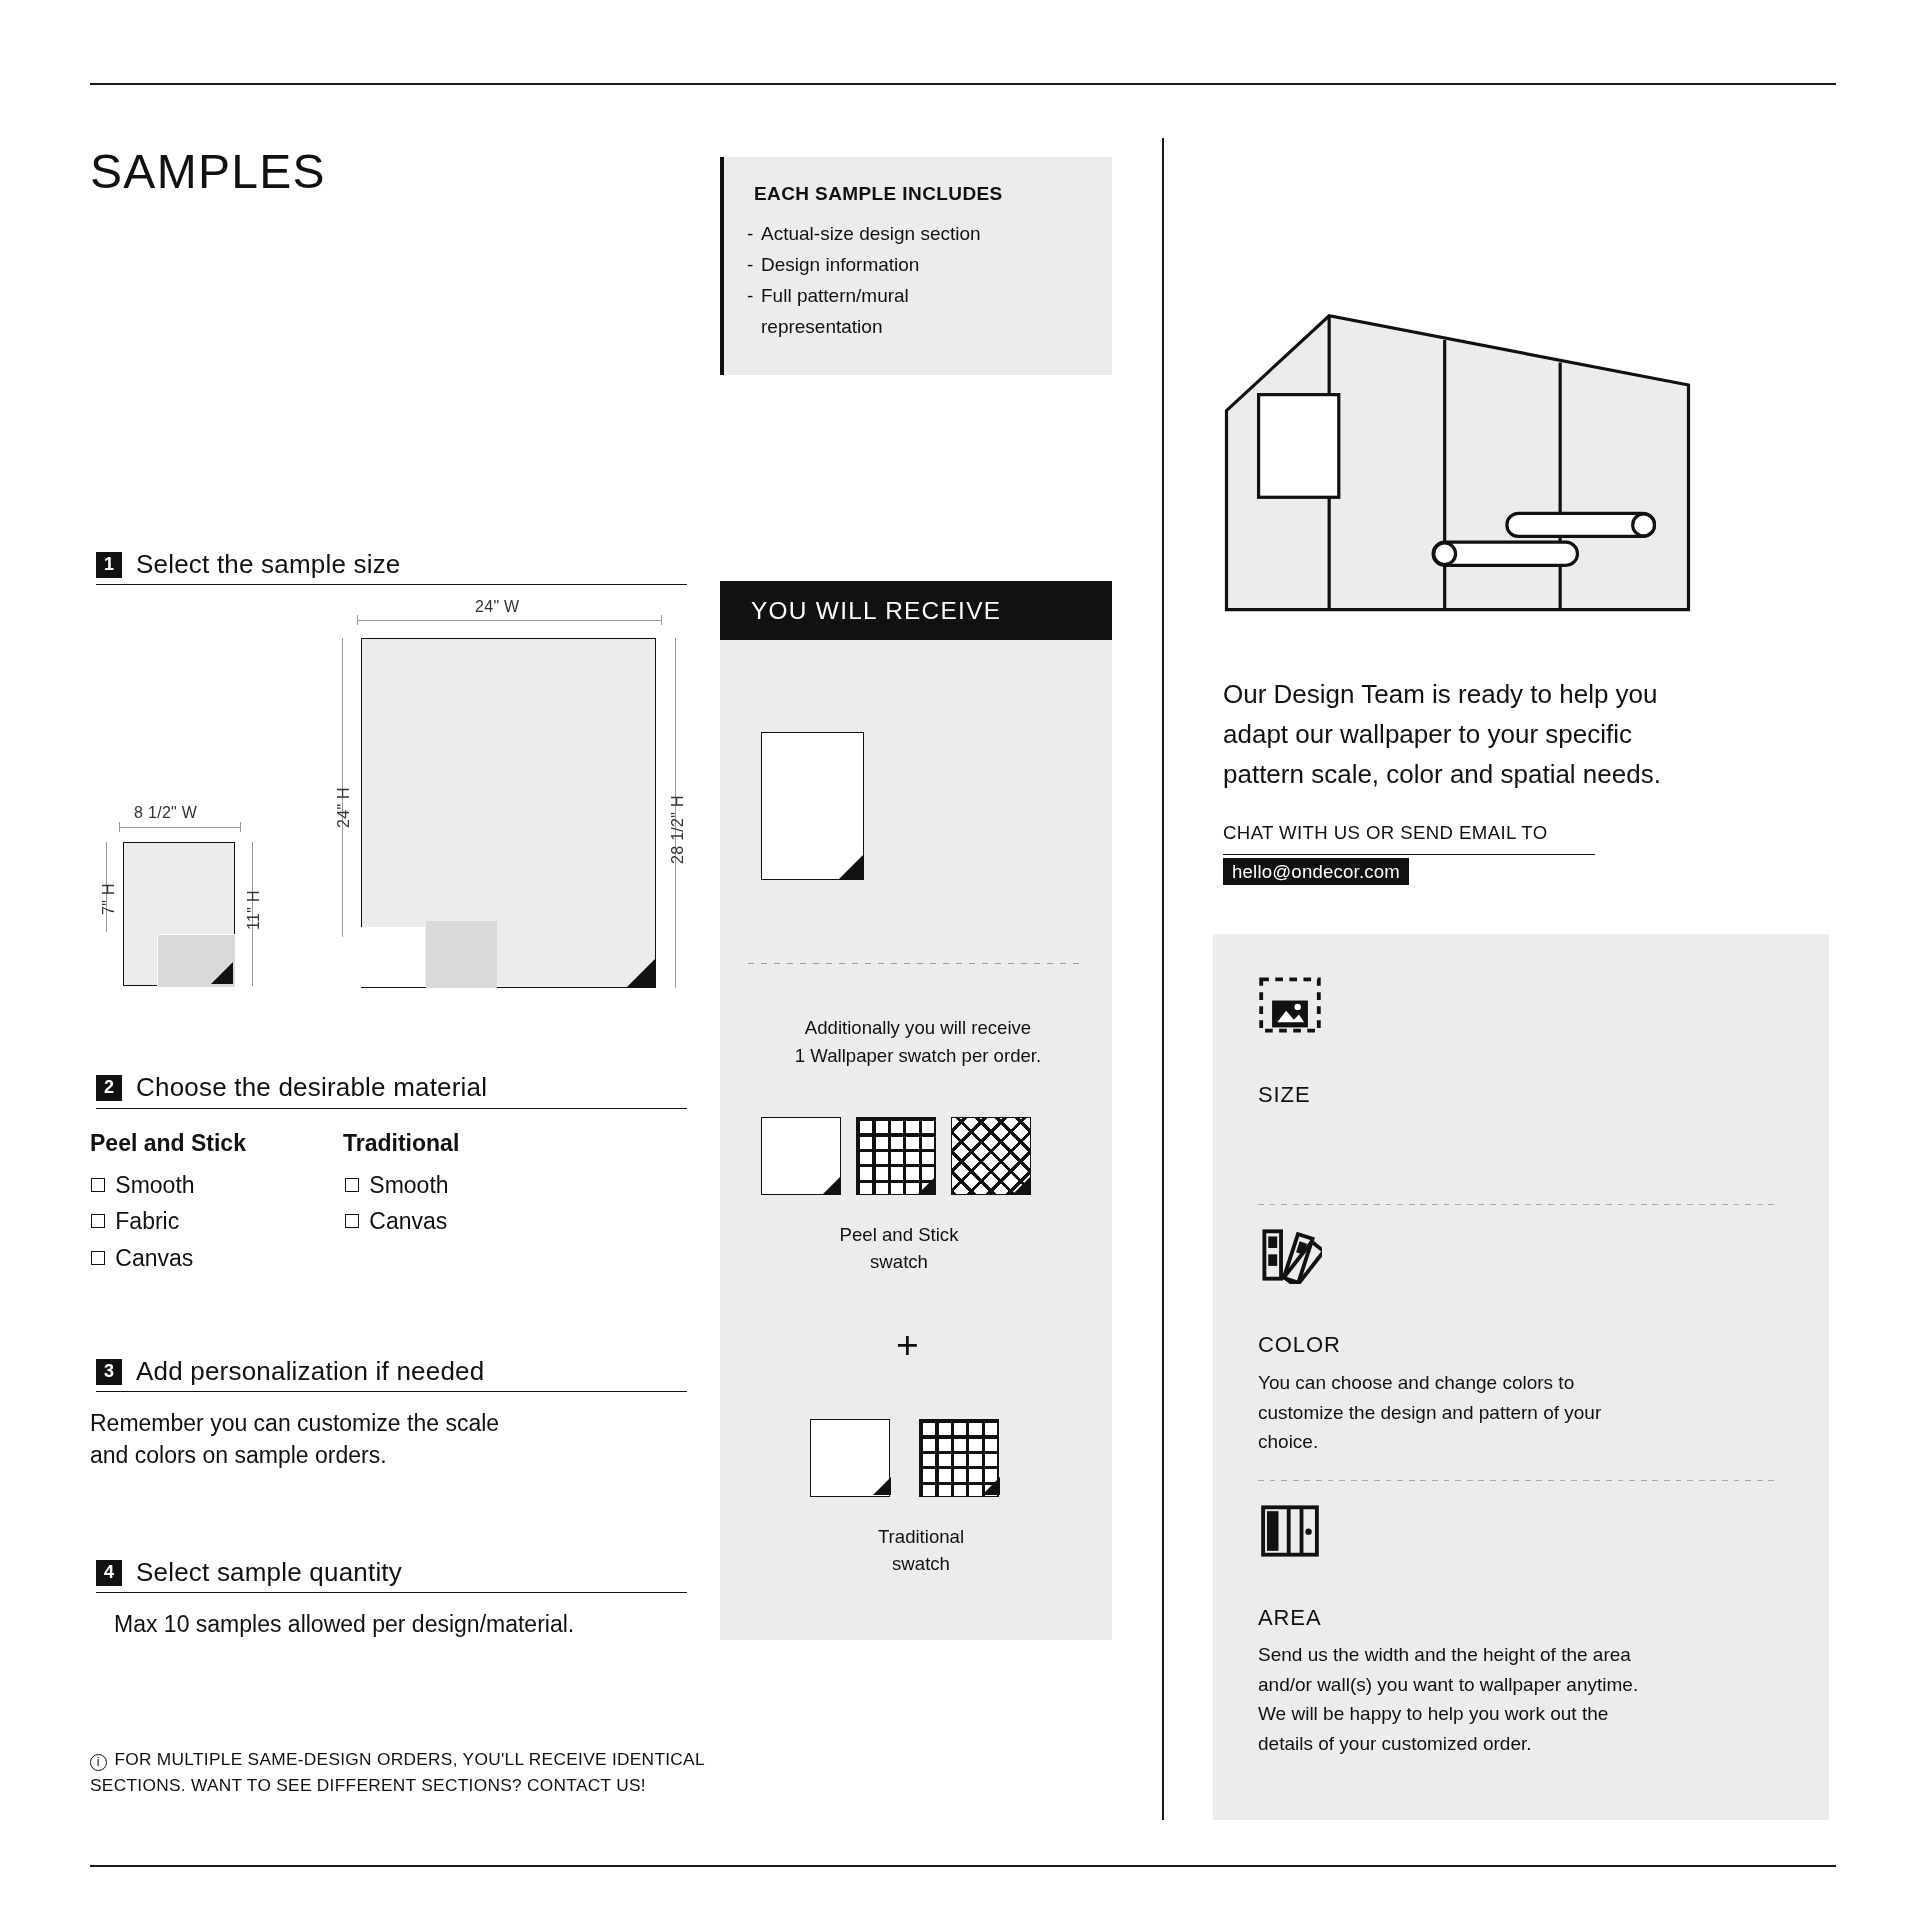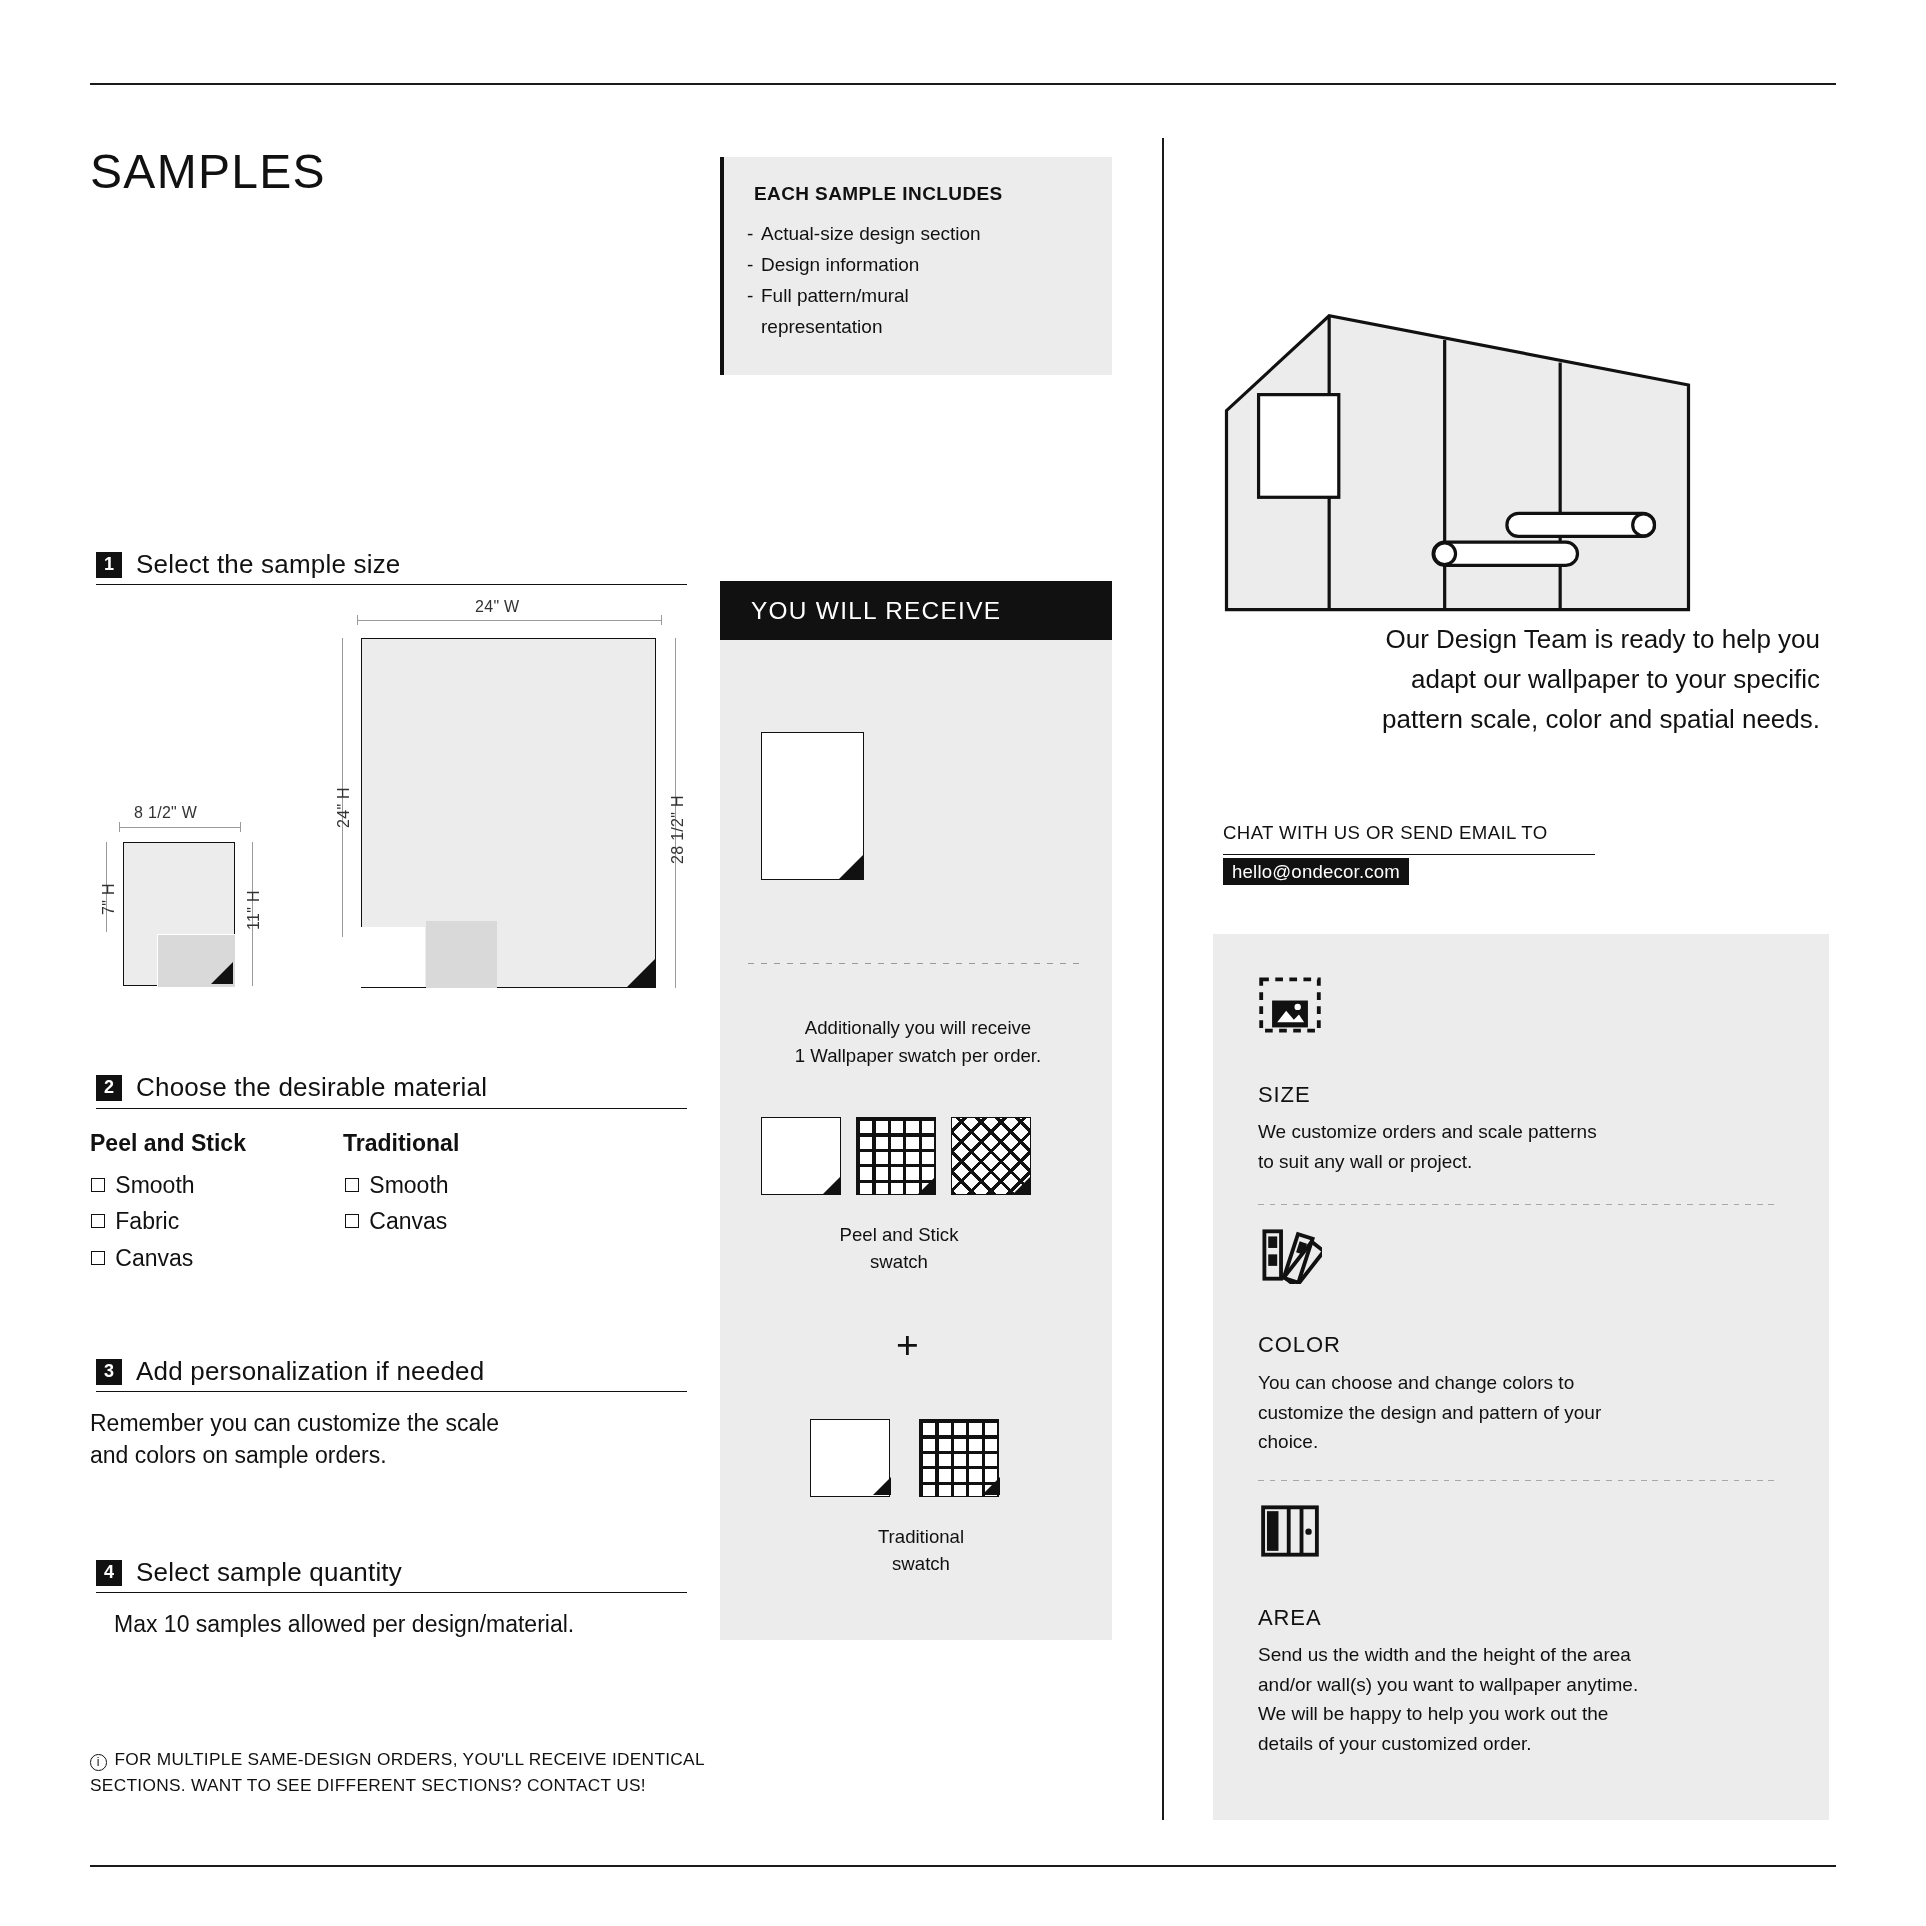--- a/index.html
+++ b/index.html
@@ -174,22 +174,22 @@
     position:absolute; left:896px; top:1323px; font-size:39px; color:#111; font-weight:300;
   }
 
   
   .co-title {
     position:absolute; left:1226px; top:144px;
     font-size:48px; letter-spacing:1.3px; color:#111;
   }
   .room { position:absolute; left:1220px; top:308px; width:475px; height:308px; }
   .co-lead {
-    position:absolute; left:1223px; top:619px; width:597px;
-    font-size:26px; line-height:40px; color:#111; white-space:pre-line;text-align:right;
+    position:absolute; left:1223px; top:674px; width:597px;
+    font-size:26px; line-height:40px; color:#111; white-space:pre-line;
   }
   .co-chat {
     position:absolute; left:1223px; top:822px; font-size:18.6px; letter-spacing:0.4px; color:#111;
   }
   .co-chat-rule { position:absolute; left:1223px; top:854px; width:372px; height:1.3px; background:#111; }
   .co-email {
     position:absolute; left:1223px; top:858px; height:27px; background:#111; color:#fff;
     font-size:18.6px; padding:0 9px; display:flex; align-items:center; letter-spacing:0.2px;
   }
 
@@ -377,22 +377,20 @@
     <svg viewBox="0 0 100 90" width="64" height="58">
       <g stroke="#111" stroke-width="6" fill="none" stroke-dasharray="12 10">
         <rect x="5" y="5" width="90" height="80"></rect>
       </g>
       <rect x="22" y="38" width="56" height="42" fill="#111"></rect>
       <polygon points="30,72 44,54 56,68 64,60 72,72" fill="#ffffff"></polygon>
       <circle cx="62" cy="48" r="5" fill="#ffffff"></circle>
     </svg>
   </div>
   <div class="co-block-title" style="left:1258px; top:1082px;">SIZE</div>
-  <div class="co-block-body" style="left:1258px; top:1117px;">We customize orders and scale patterns
-to suit any wall or project.</div>
   <div class="co-dots" style="top:1204px;"></div>
 
   <div style="position:absolute; left:1258px; top:1226px;">
     <svg viewBox="0 0 100 90" width="64" height="58">
       <rect x="10" y="8" width="26" height="74" fill="none" stroke="#111" stroke-width="6"></rect>
       <rect x="16" y="16" width="14" height="18" fill="#111"></rect>
       <rect x="16" y="44" width="14" height="18" fill="#111"></rect>
       <g transform="rotate(18 44 82)">
         <rect x="40" y="10" width="24" height="72" fill="none" stroke="#111" stroke-width="6"></rect>
         <rect x="46" y="20" width="12" height="18" fill="#111"></rect>

